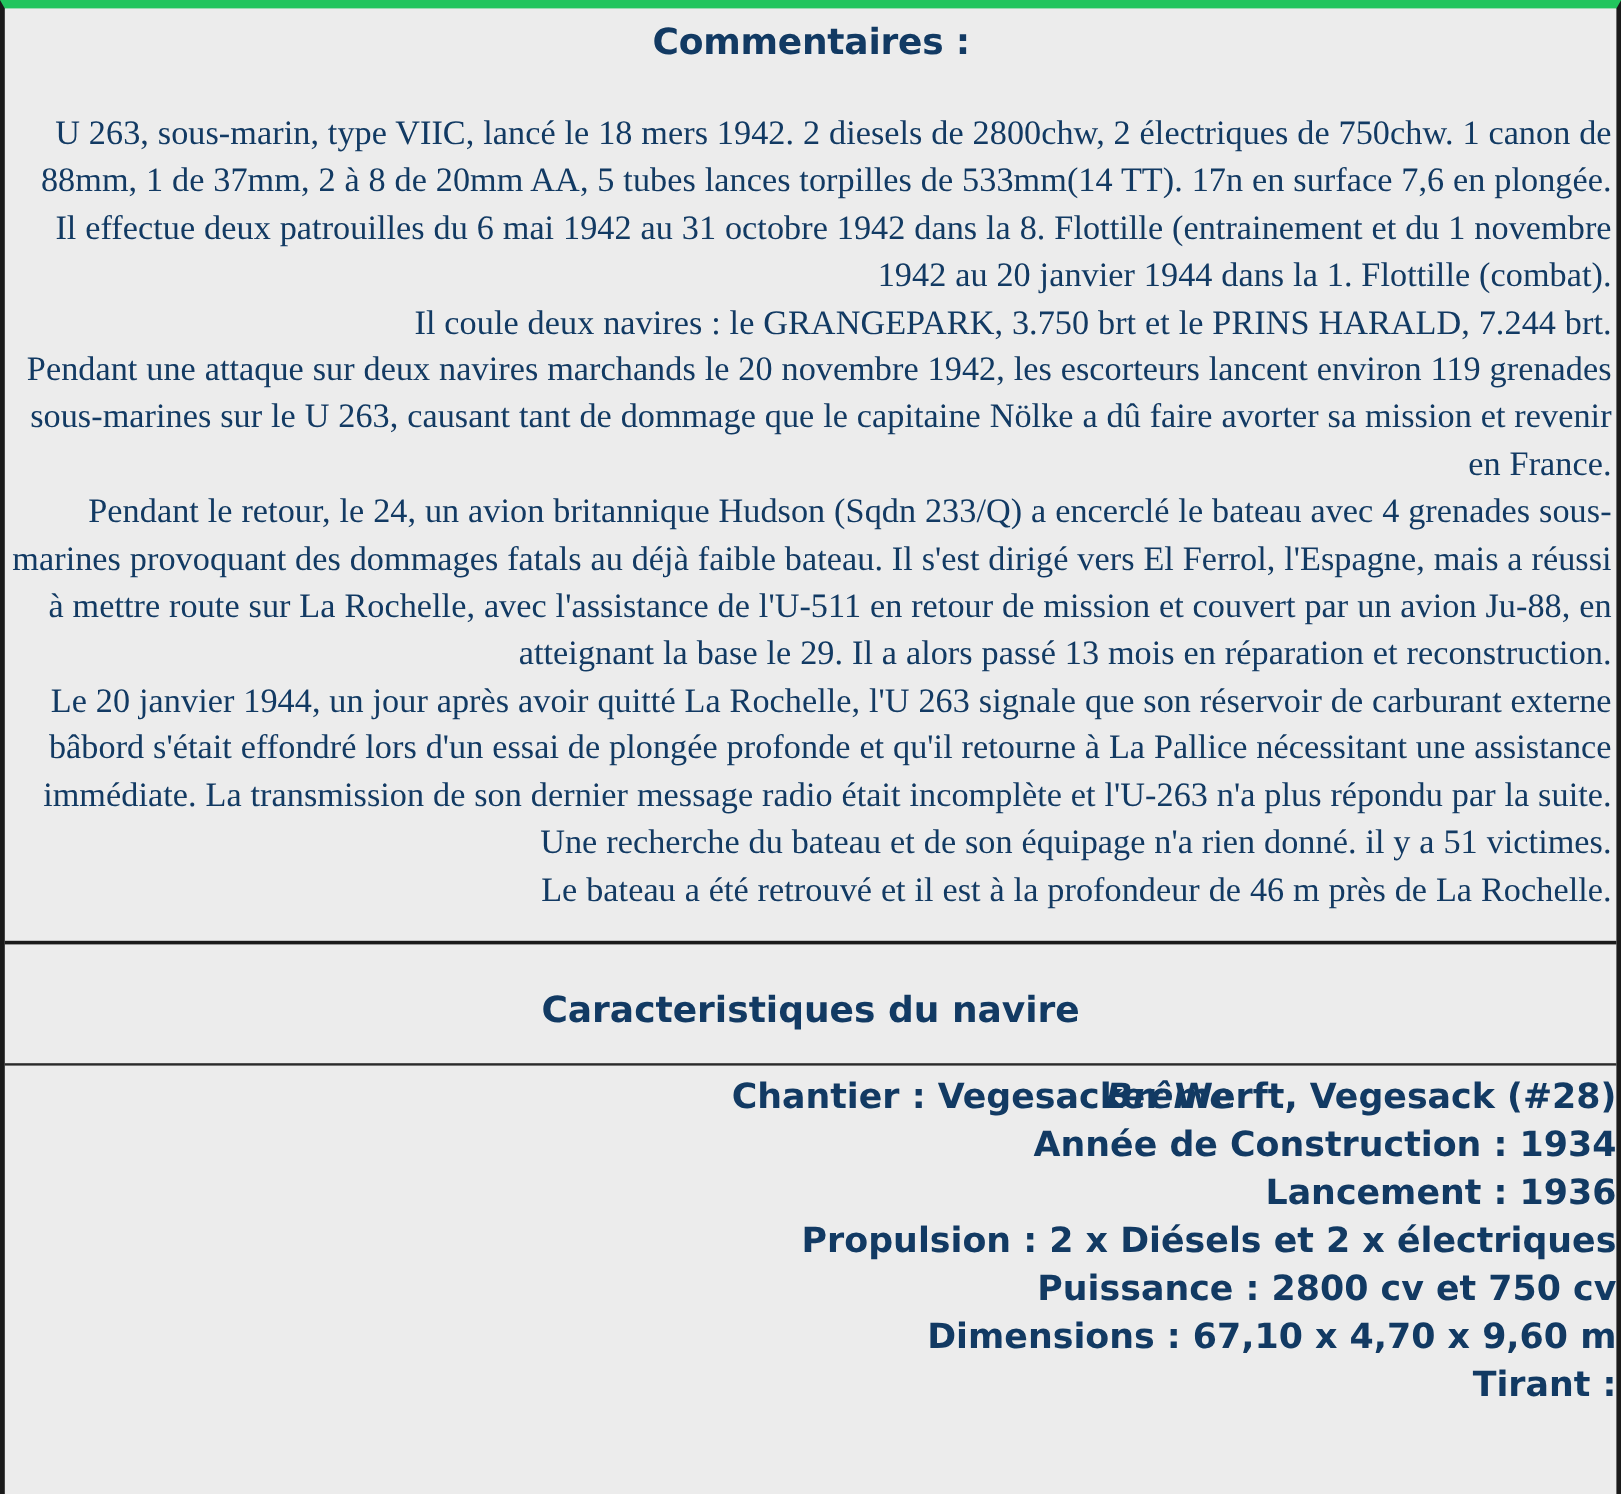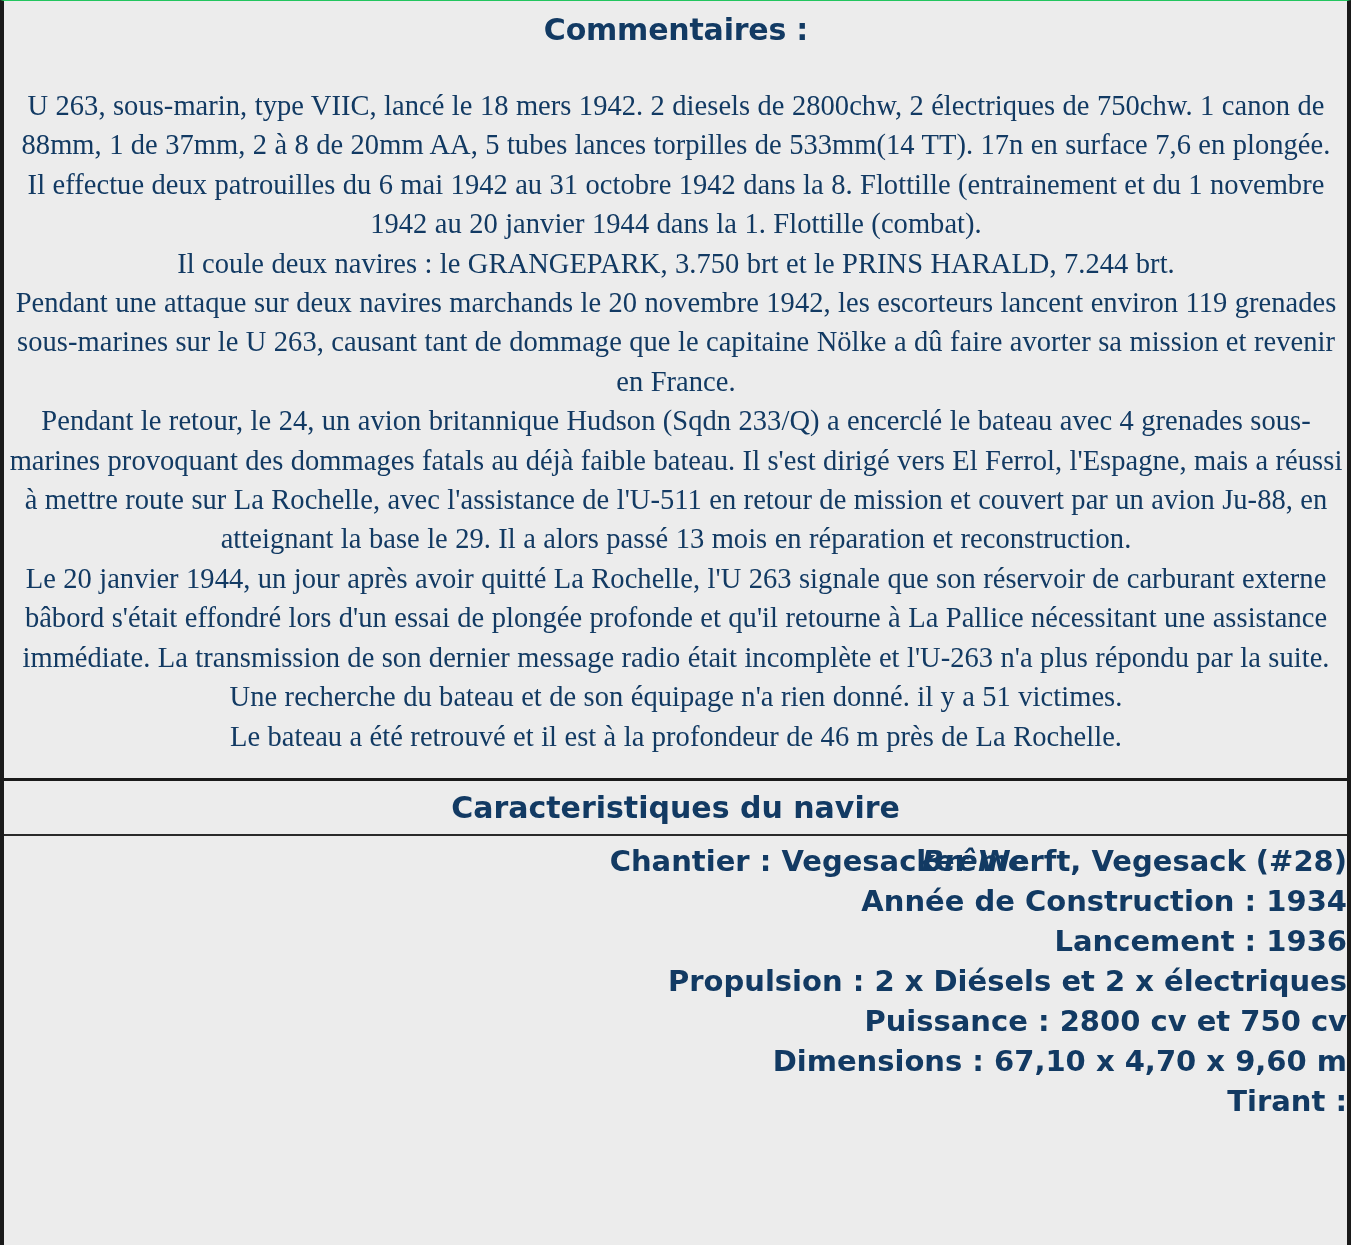--- a/index.html
+++ b/index.html
@@ -16,21 +16,21 @@
   }
 
   #sheet {
     position: relative;
     width: 1351px;
     height: 1245px;
     box-sizing: border-box;
     background: #ececec;
     border-left: 4px solid #1a1a1a;
     border-right: 4px solid #1a1a1a;
-    border-top: 1px solid #22c55e;
+    border-top: 7px solid #22c55e;
     overflow: hidden;
   }
 
   
   #comments-block {
     box-sizing: border-box;
     padding: 0 4px 0 5px;
   }
 
   #comments-title {
@@ -46,21 +46,21 @@
 
   #comments-spacer {
     height: 34px;
   }
 
   #comments-body {
     font-family: "Liberation Serif", "DejaVu Serif", serif;
     font-size: 28.5px;
     line-height: 39.4px;
     color: #123a63;
-    text-align: center;
+    text-align: right;
     letter-spacing: 0.05px;
     word-spacing: 0.2px;
   }
   #comments-body p {
     margin: 0;
     padding: 0;
   }
 
   
   .rule {
@@ -75,21 +75,22 @@
   }
 
   
   #charac-header {
     text-align: center;
     font-family: "DejaVu Sans", "Liberation Sans", sans-serif;
     font-weight: bold;
     font-size: 30px;
     color: #123a63;
     line-height: 46px;
-    padding: 4px 0 3px 0;
+    padding: 4px 0 20px 0;
+    margin-top: 29px;
   }
 
   #charac-body {
     text-align: right;
     font-family: "DejaVu Sans", "Liberation Sans", sans-serif;
     font-weight: bold;
     font-size: 29px;
     color: #123a63;
     line-height: 40px;
     padding-top: 5px;

